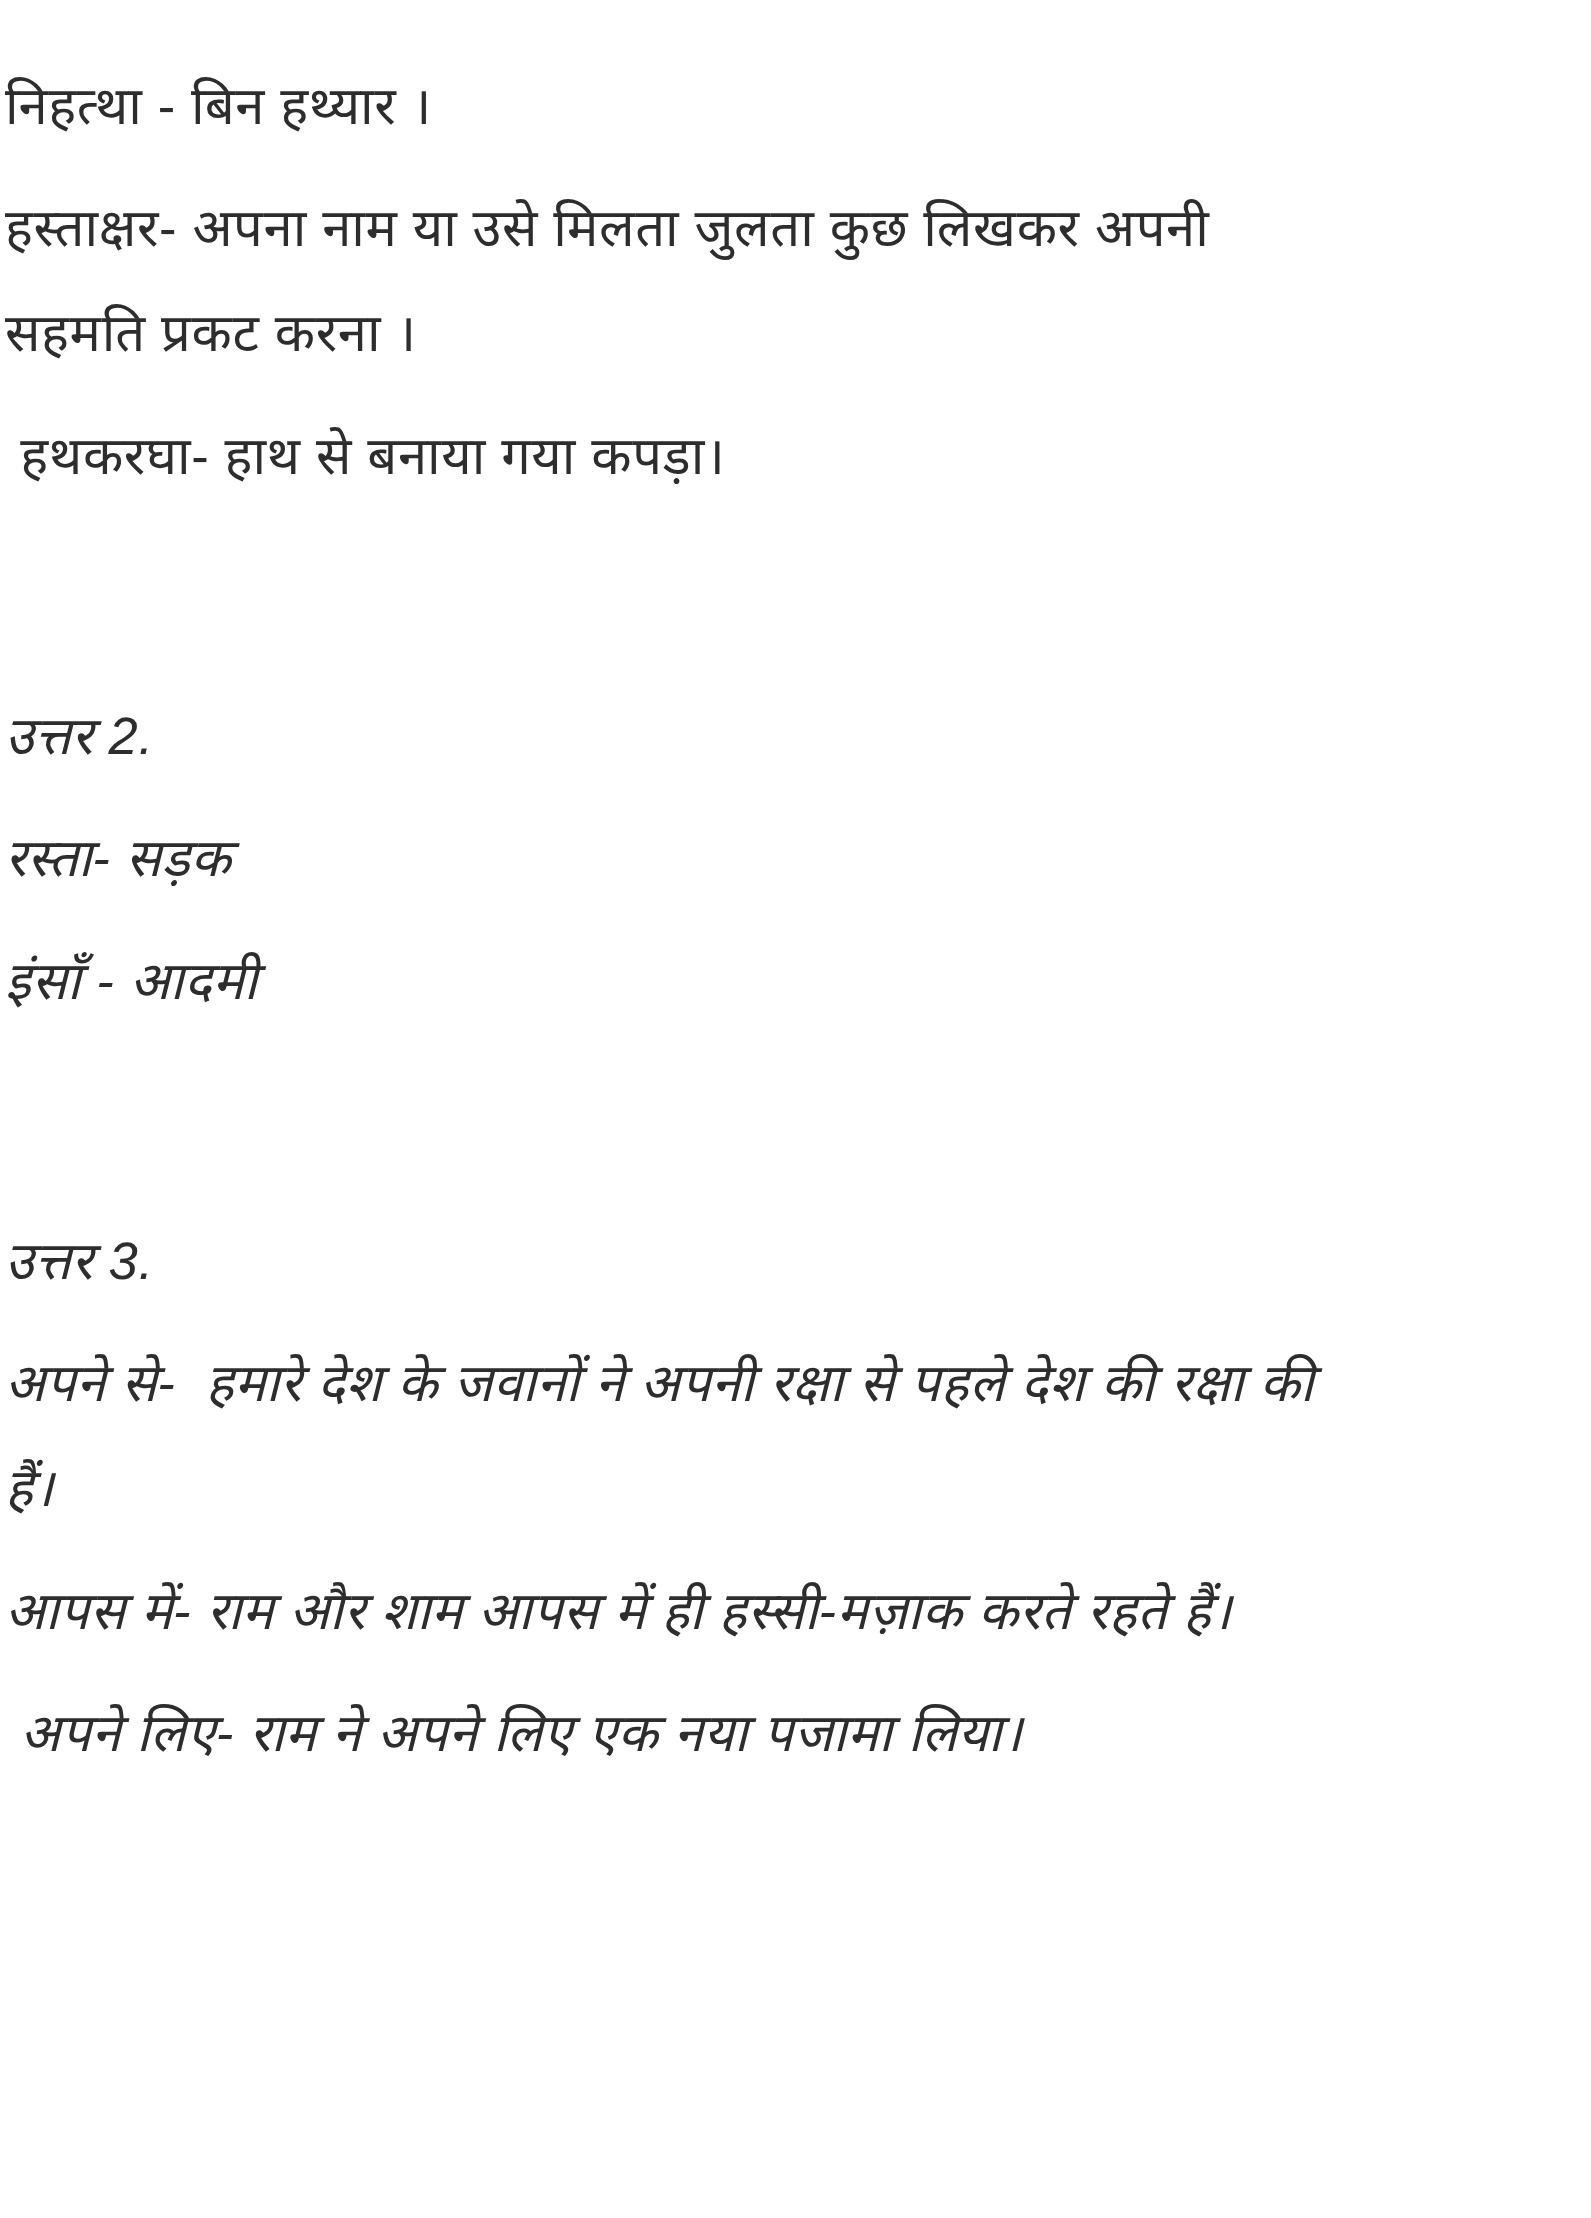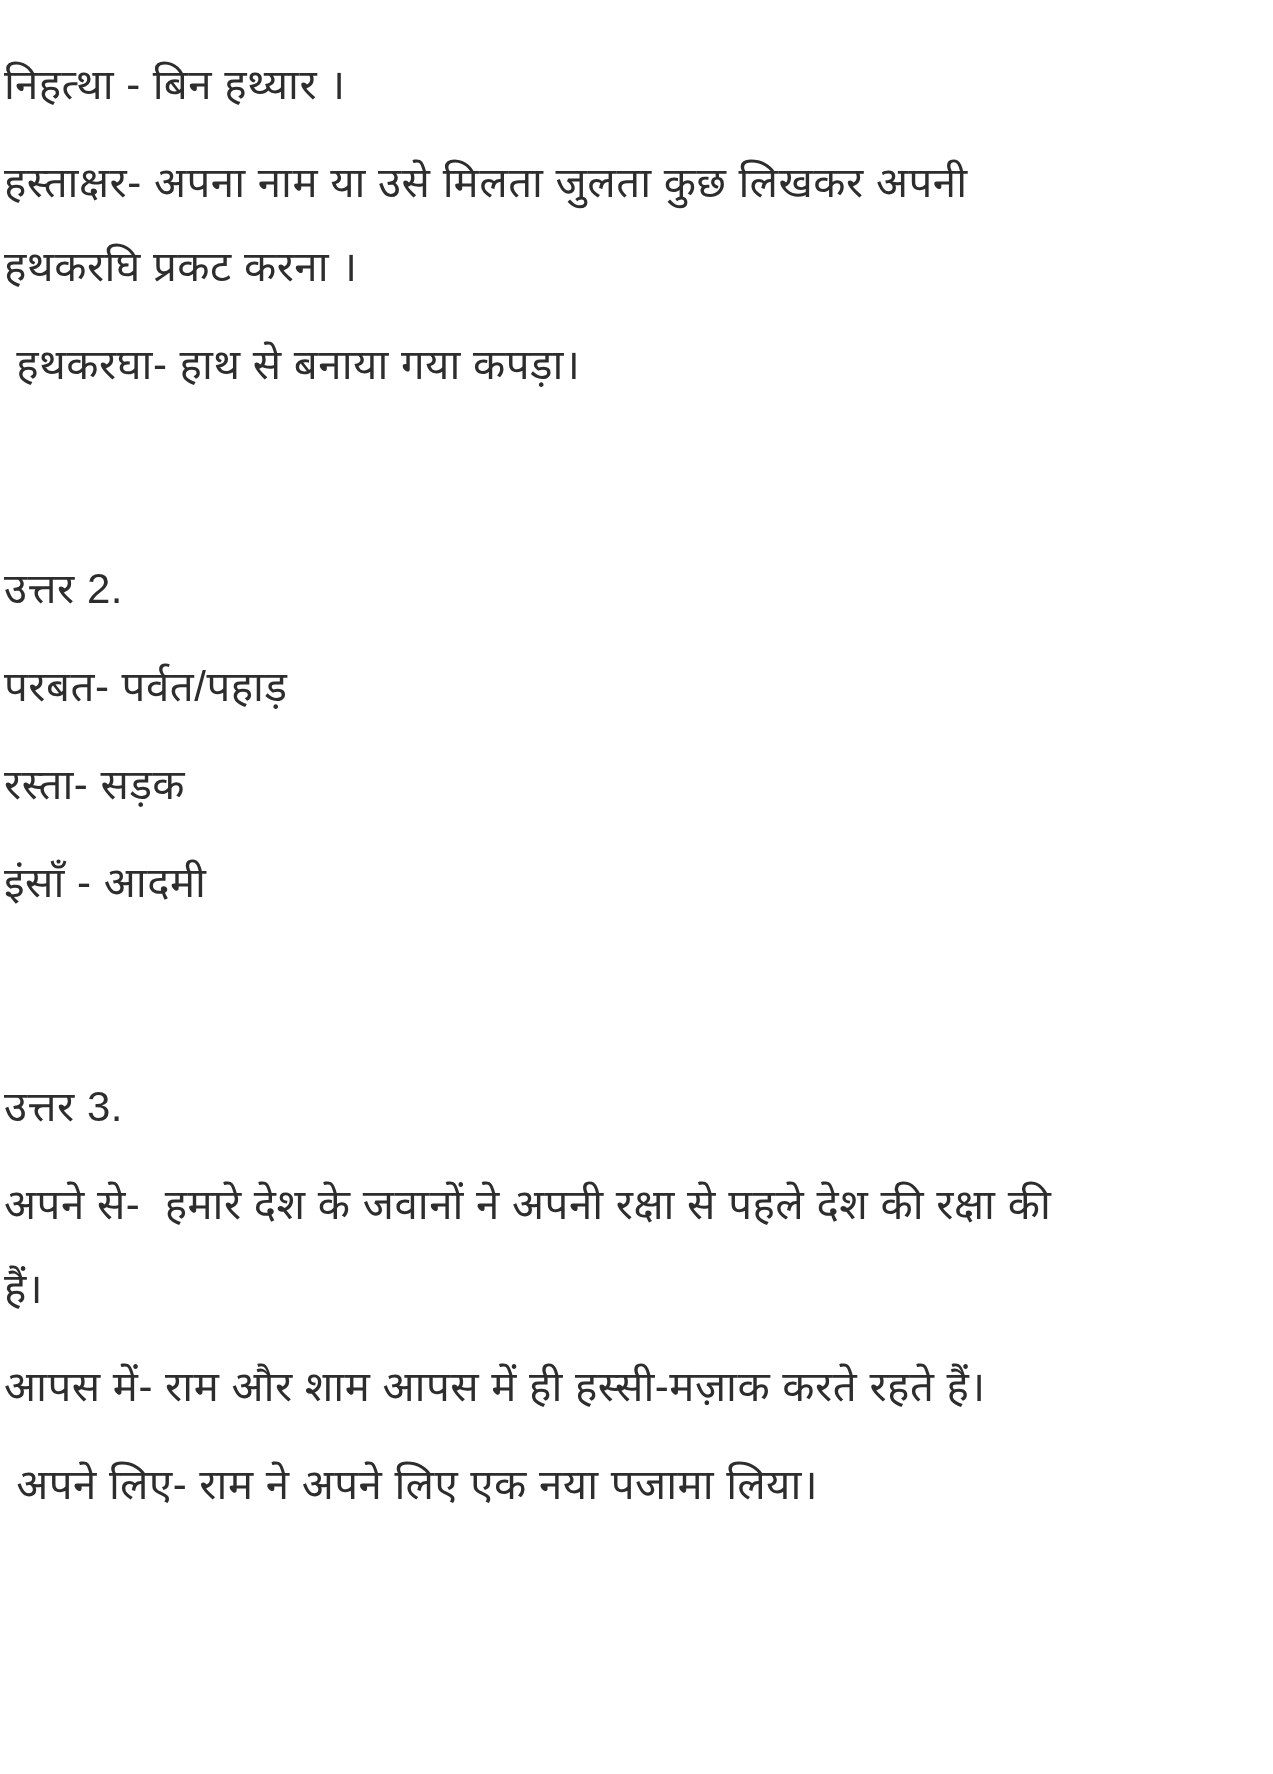--- a/index.html
+++ b/index.html
@@ -27,37 +27,37 @@
     margin: 0 0 14px 0;
     white-space: pre-wrap;
     font-weight: 400;
     letter-spacing: 0.5px;
   }
   .section {
     margin: 0;
   }
   .section.gap-before {
     margin-top: 140px;
+    font-style: italic;
   }
 </style>
 </head>
 <body>
 
 <div class="page">
 
   <div class="section">
     <p class="doc-line">निहत्था - बिन हथ्यार ।</p>
     <p class="doc-line">हस्ताक्षर- अपना नाम या उसे मिलता जुलता कुछ लिखकर अपनी
-हथकरघि प्रकट करना ।</p>
+सहमति प्रकट करना ।</p>
     <p class="doc-line"> हथकरघा- हाथ से बनाया गया कपड़ा।</p>
   </div>
 
   <div class="section gap-before">
     <p class="doc-line">उत्तर 2.</p>
-    <p class="doc-line">परबत- पर्वत/पहाड़</p>
     <p class="doc-line">रस्ता- सड़क</p>
     <p class="doc-line">इंसाँ - आदमी</p>
   </div>
 
   <div class="section gap-before">
     <p class="doc-line">उत्तर 3.</p>
     <p class="doc-line">अपने से-  हमारे देश के जवानों ने अपनी रक्षा से पहले देश की रक्षा की
 हैं।</p>
     <p class="doc-line">आपस में- राम और शाम आपस में ही हस्सी-मज़ाक करते रहते हैं।</p>
     <p class="doc-line"> अपने लिए- राम ने अपने लिए एक नया पजामा लिया।</p>

